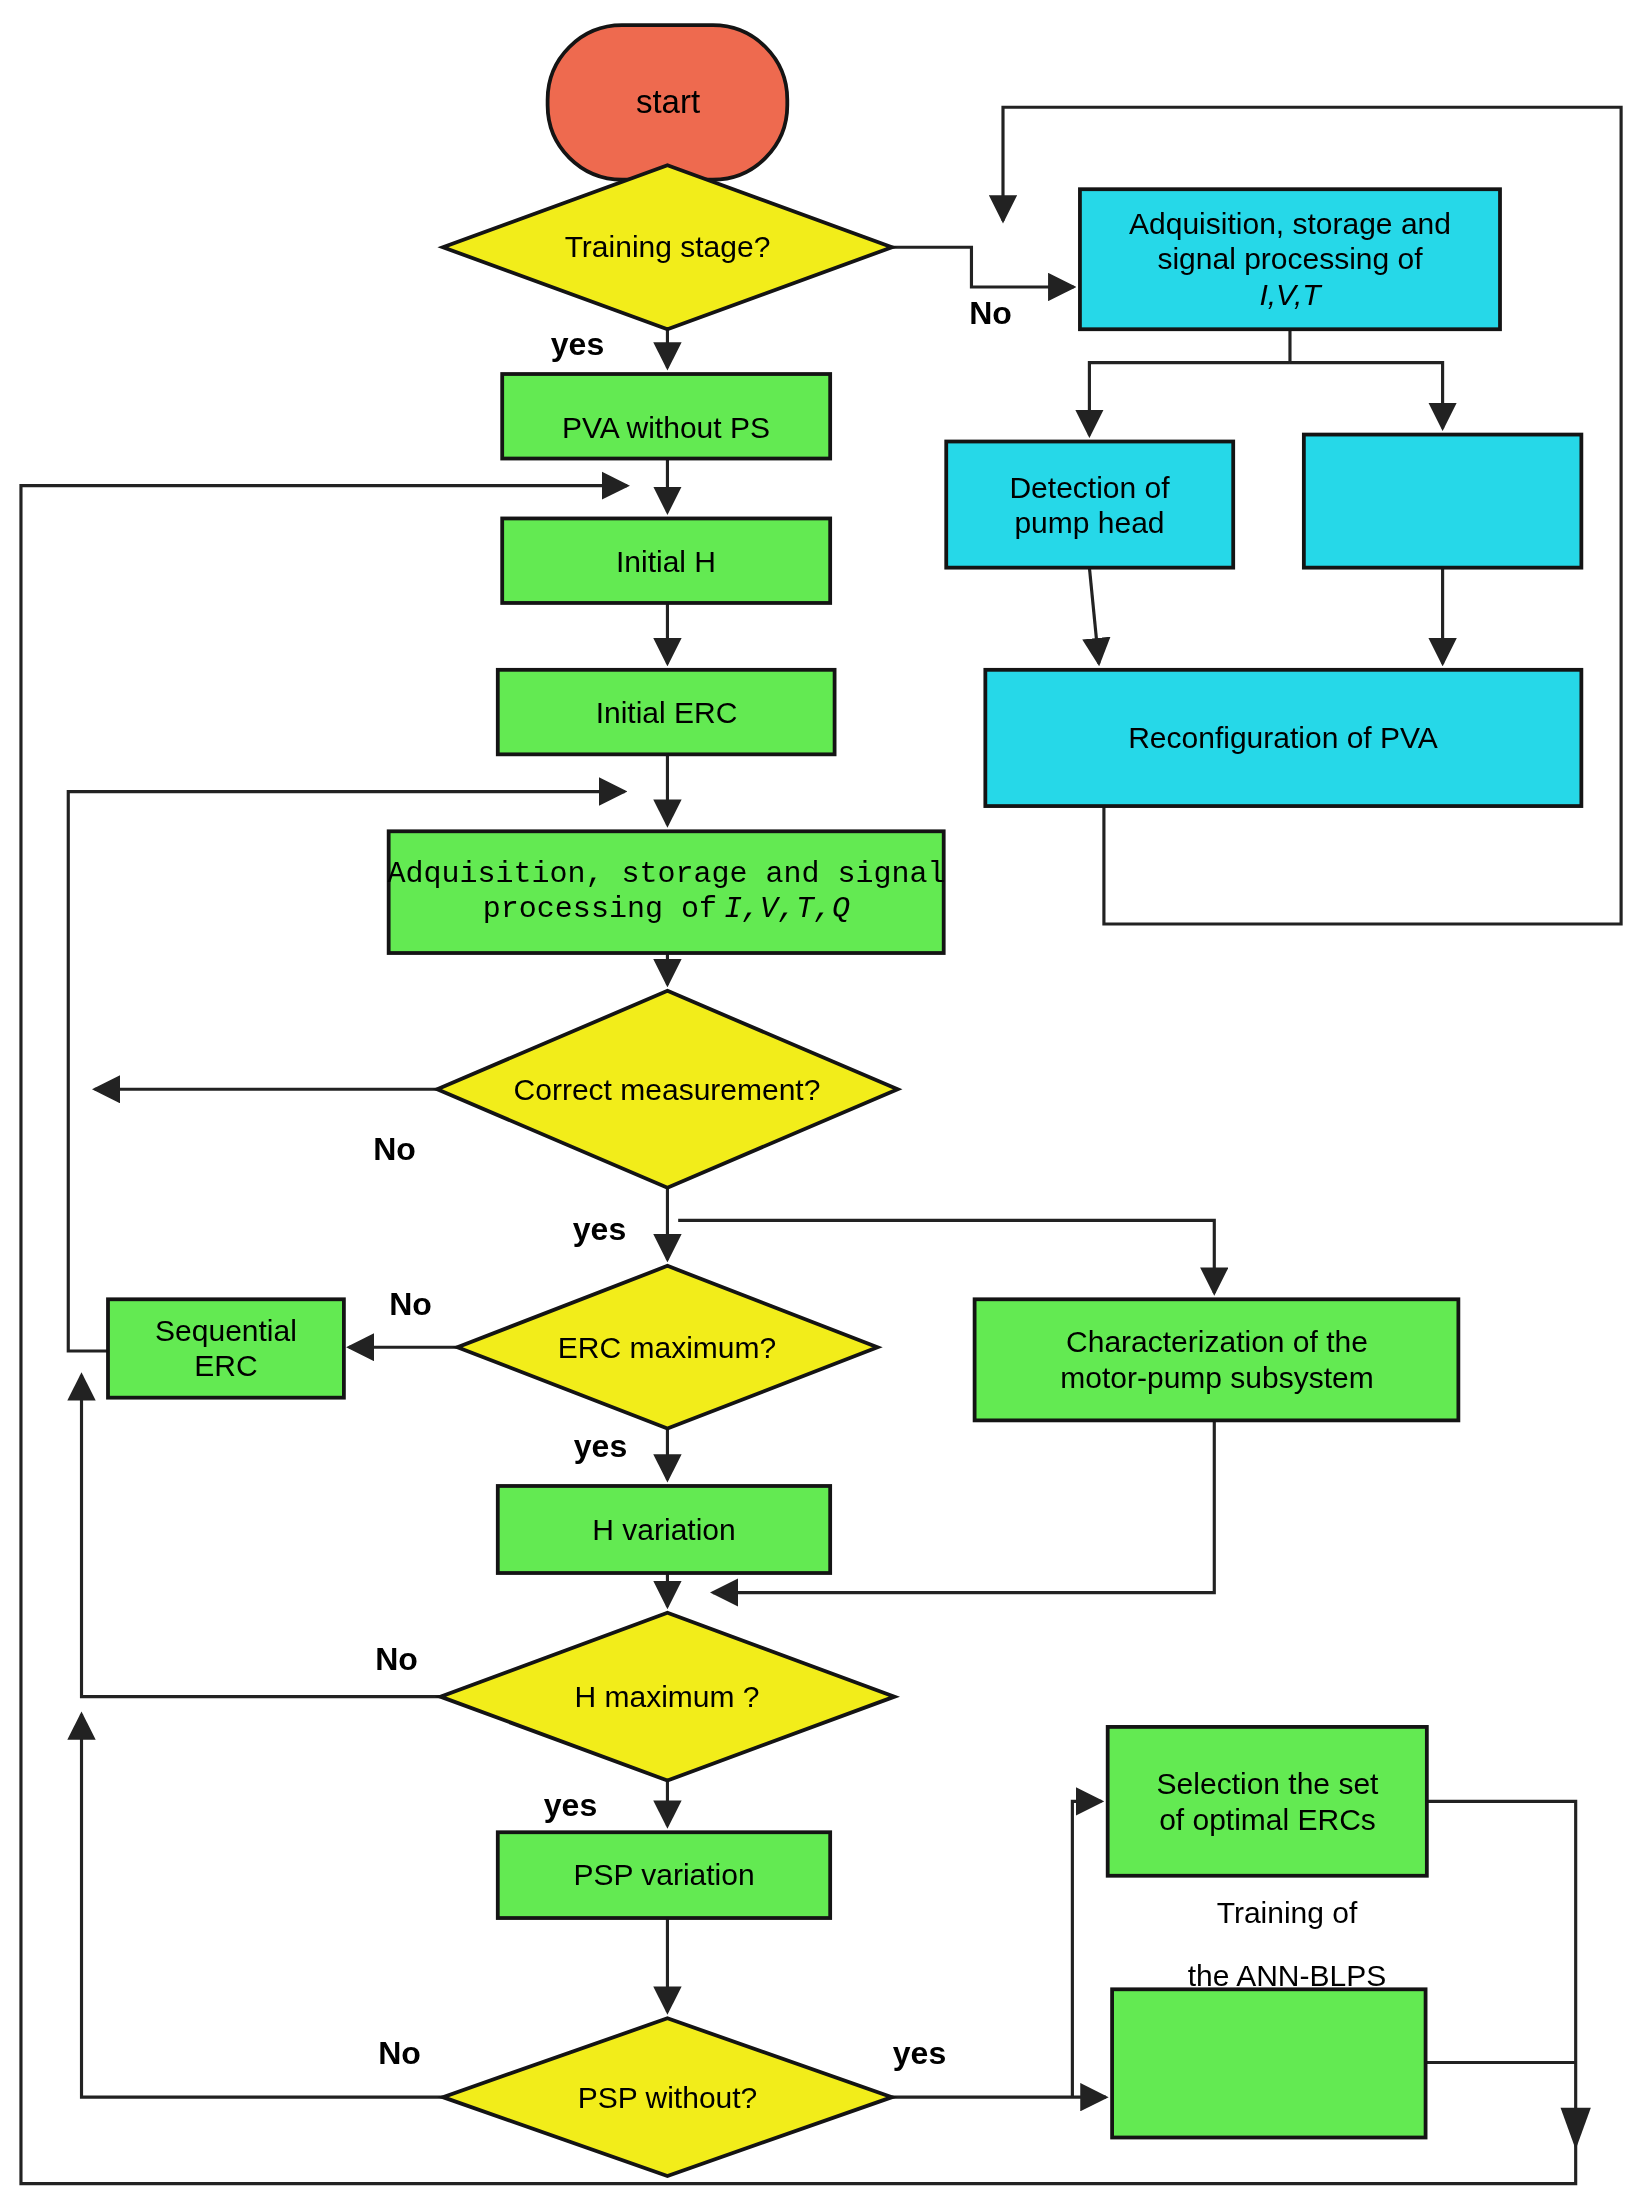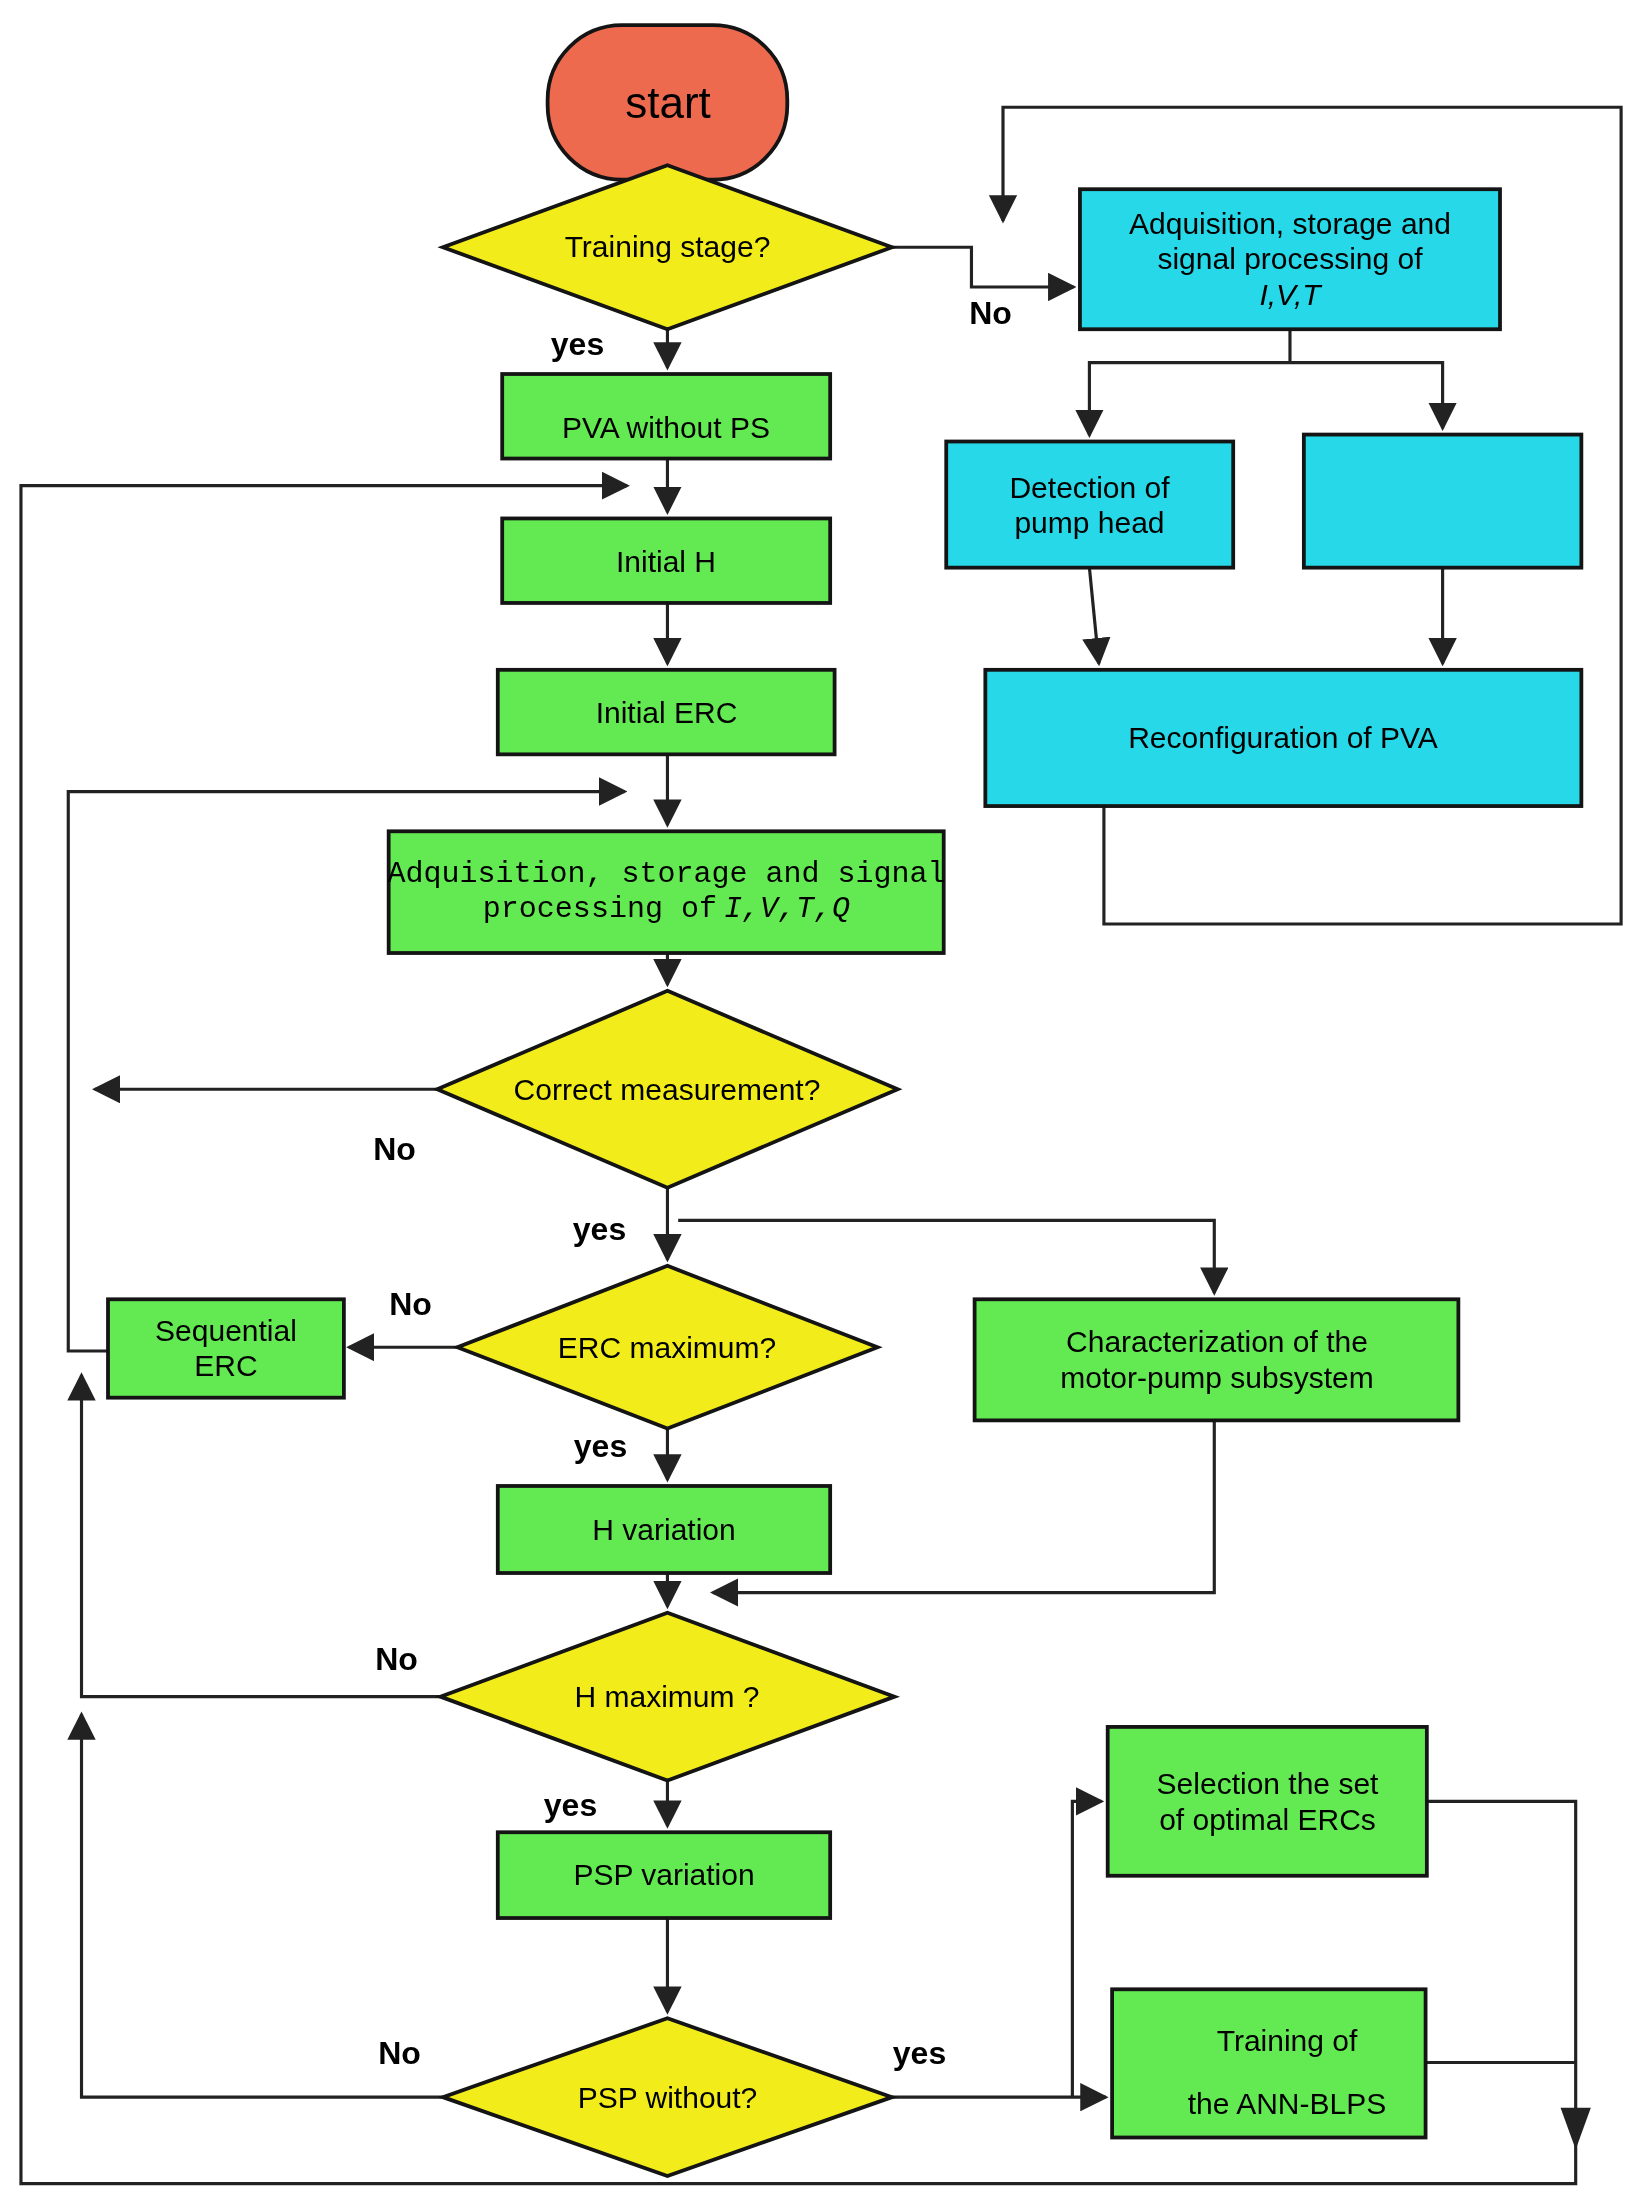--- a/index.html
+++ b/index.html
@@ -21,21 +21,21 @@
   svg .f-proc{fill:var(--process);}
   svg .f-io{fill:var(--io);}
   #arr path{fill:var(--line);}
   .mid-arrow{fill:var(--line);stroke:none;}
   .node-label{
     position:absolute;display:flex;flex-direction:column;align-items:center;justify-content:center;
     text-align:center;font-size:30px;line-height:1.18;color:var(--text);
     pointer-events:none;
   }
   .node-label .ln{white-space:nowrap;}
-  .start-label{font-size:44px;}
+  .start-label{font-size:33px;}
   .it{font-style:italic;}
   .gap{margin-left:0.24em;}
   .edge-label{
     position:absolute;width:101px;height:44px;display:flex;align-items:center;justify-content:center;
     font-size:32px;font-weight:bold;color:var(--text);pointer-events:none;
   }
 </style>
 </head>
 <body>
 
@@ -174,21 +174,21 @@
 
   <div class="node-label" style="left:443px;top:2019px;width:449px;height:158px;">
     <span class="ln">PSP without?</span>
   </div>
 
   <div class="node-label" style="left:1108px;top:1727px;width:319px;height:149px;">
     <span class="ln">Selection the set</span>
     <span class="ln">of optimal ERCs</span>
   </div>
 
-  <div class="node-label" style="left:1112px;top:1998px;width:350px;height:148px;gap:28px;">
+  <div class="node-label" style="left:1112px;top:1870px;width:350px;height:148px;gap:28px;">
     <span class="ln">Training of</span>
     <span class="ln">the ANN-BLPS</span>
   </div>
 
   <div class="edge-label" style="left:527px;top:322px;">yes</div>
   <div class="edge-label" style="left:940px;top:291px;">No</div>
   <div class="edge-label" style="left:344px;top:1127px;">No</div>
   <div class="edge-label" style="left:549px;top:1207px;">yes</div>
   <div class="edge-label" style="left:360px;top:1282px;">No</div>
   <div class="edge-label" style="left:550px;top:1424px;">yes</div>

